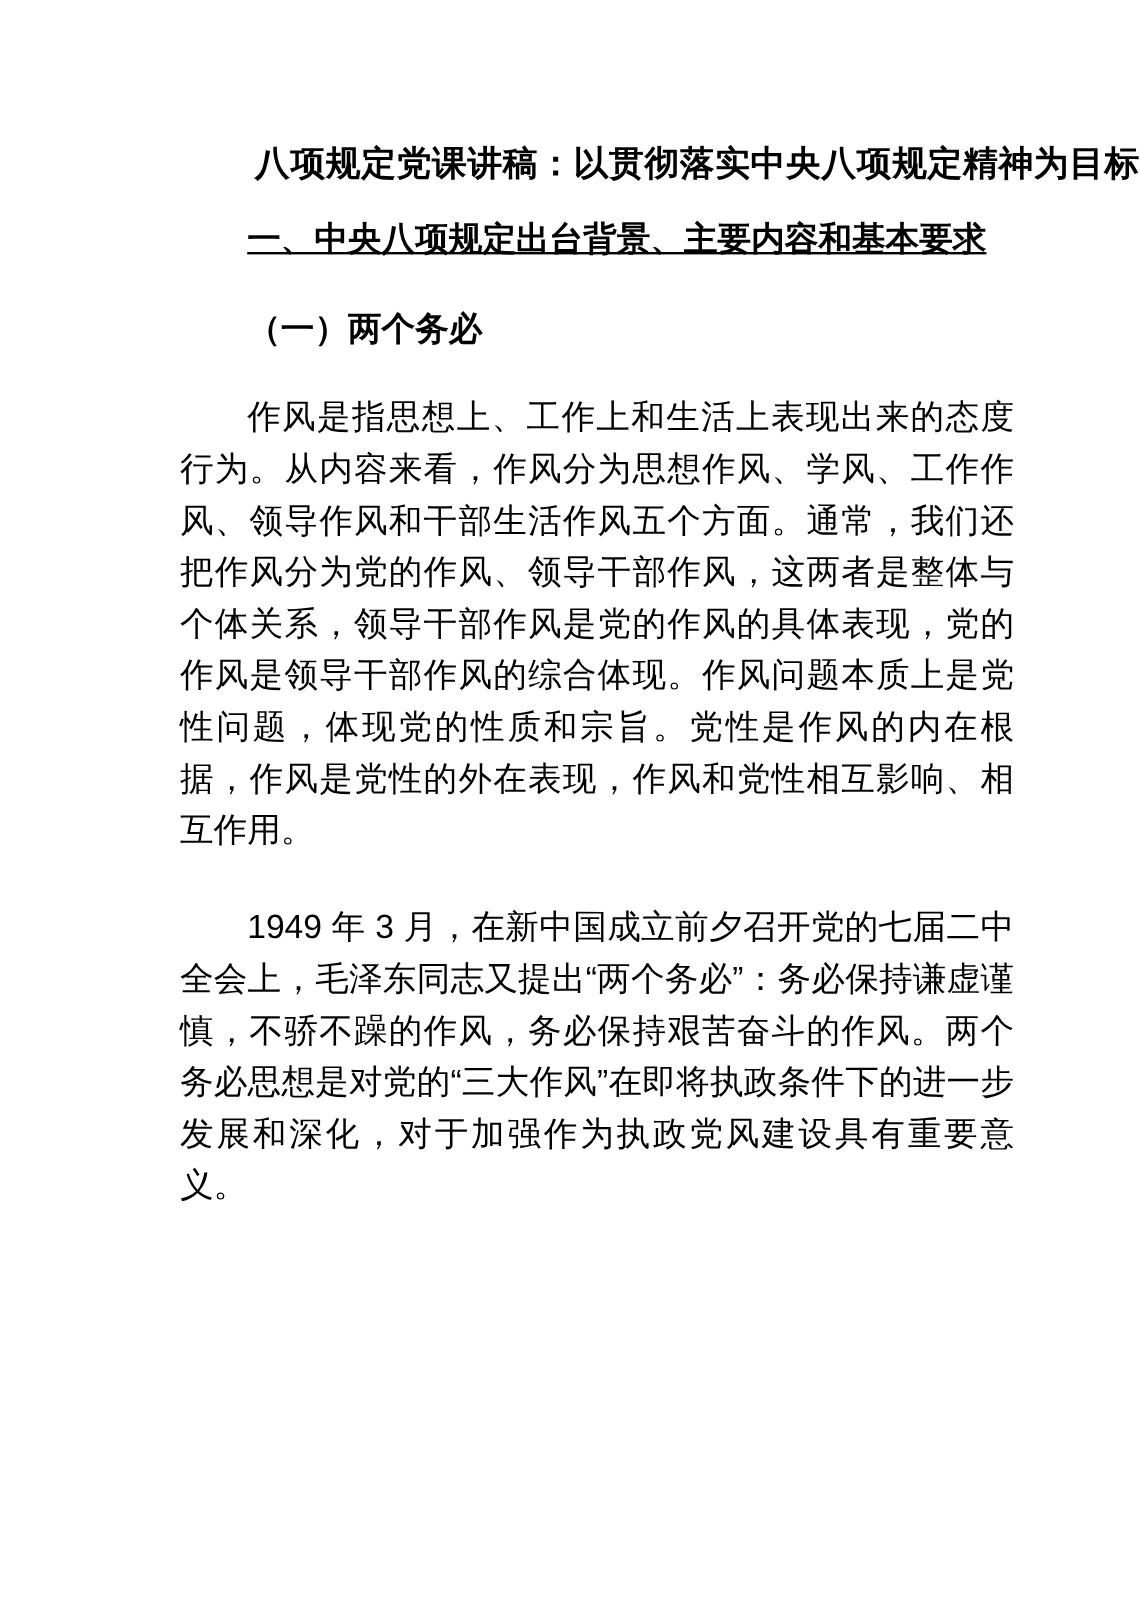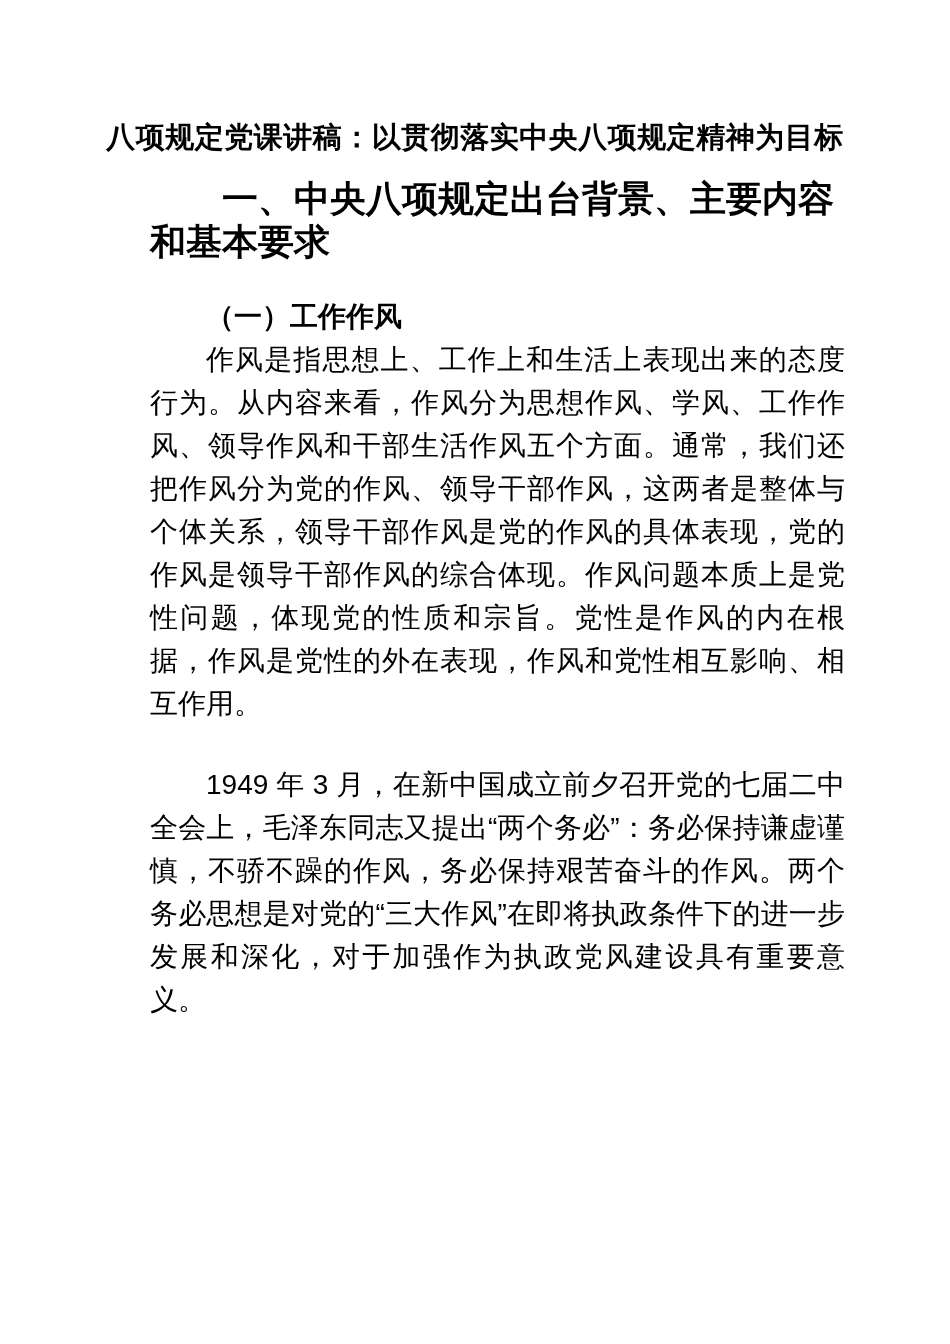--- a/index.html
+++ b/index.html
@@ -16,70 +16,71 @@
   }
   .page {
     width: 950px;
     height: 1344px;
     background: #ffffff;
     box-sizing: border-box;
     padding-top: 114px;
   }
   .doc-title {
     width: 950px;
-    text-align: center;
+    text-align: right;
     font-size: 29px;
     font-weight: bold;
     line-height: 46px;
     letter-spacing: 0.5px;
   }
   .content {
     margin-left: 150px;
     width: 695px;
   }
   .heading-1 {
-    font-size: 36px;
+    font-size: 28px;
     font-weight: bold;
     line-height: 43px;
     margin: 17px 0 0 0;
     text-indent: 2em;
+    text-decoration: underline;
   }
   .heading-2 {
     font-size: 28px;
     font-weight: bold;
     line-height: 43px;
     margin: 32px 0 0 0;
     text-indent: 2em;
   }
   .para {
     font-size: 28px;
     font-weight: normal;
     line-height: 43px;
     text-align: justify;
     text-justify: inter-ideograph;
     text-indent: 2em;
     margin: 0;
   }
-  .para-1 { }
+  .para-1 { margin-top: 31px; }
   .para-2 { margin-top: 38px; }
 </style>
 </head>
 <body>
 
 <div class="page">
 
   <div class="doc-title">
     <div>八项规定党课讲稿：以贯彻落实中央八项规定精神为目标</div>
   </div>
 
   <div class="content">
 
     <div class="heading-1">一、中央八项规定出台背景、主要内容和基本要求</div>
 
-    <div class="heading-2">（一）工作作风</div>
+    <div class="heading-2">（一）两个务必</div>
 
     <p class="para para-1">作风是指思想上、工作上和生活上表现出来的态度行为。从内容来看，作风分为思想作风、学风、工作作风、领导作风和干部生活作风五个方面。通常，我们还把作风分为党的作风、领导干部作风，这两者是整体与个体关系，领导干部作风是党的作风的具体表现，党的作风是领导干部作风的综合体现。作风问题本质上是党性问题，体现党的性质和宗旨。党性是作风的内在根据，作风是党性的外在表现，作风和党性相互影响、相互作用。</p>
 
     <p class="para para-2">1949 年 3 月，在新中国成立前夕召开党的七届二中全会上，毛泽东同志又提出“两个务必”：务必保持谦虚谨慎，不骄不躁的作风，务必保持艰苦奋斗的作风。两个务必思想是对党的“三大作风”在即将执政条件下的进一步发展和深化，对于加强作为执政党风建设具有重要意义。</p>
 
   </div>
 
 </div>
 
 </body></html>

